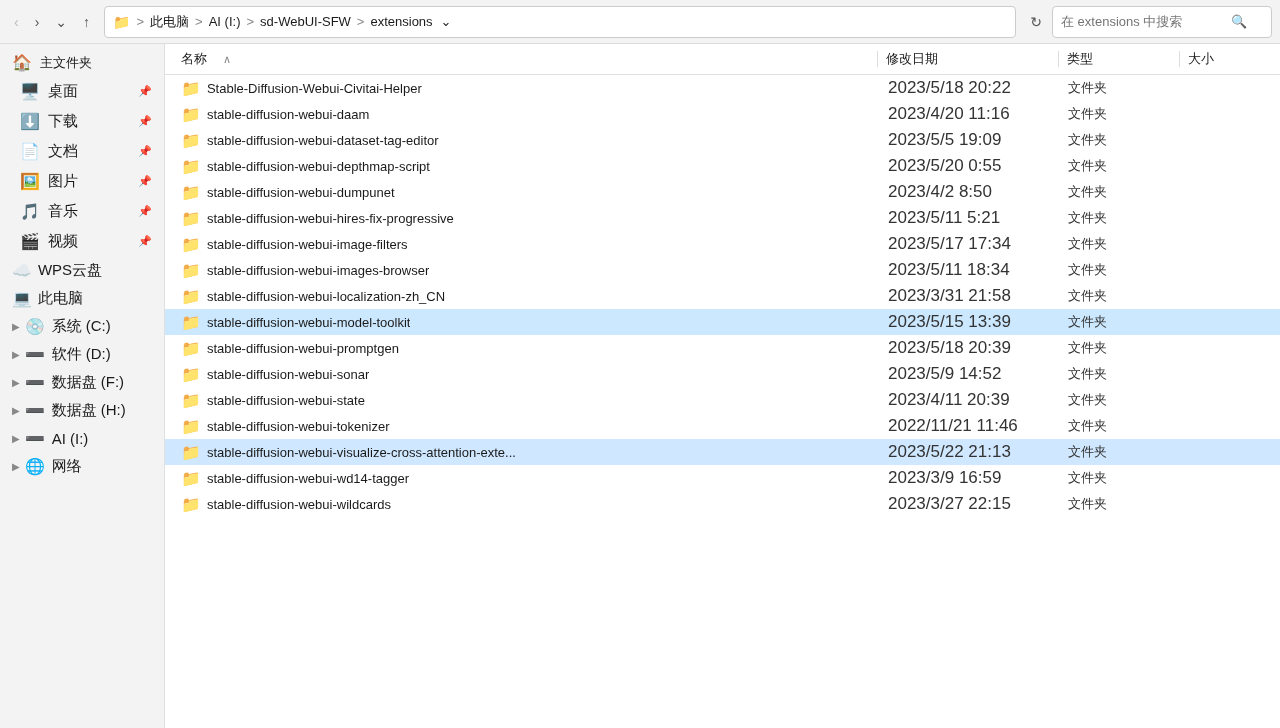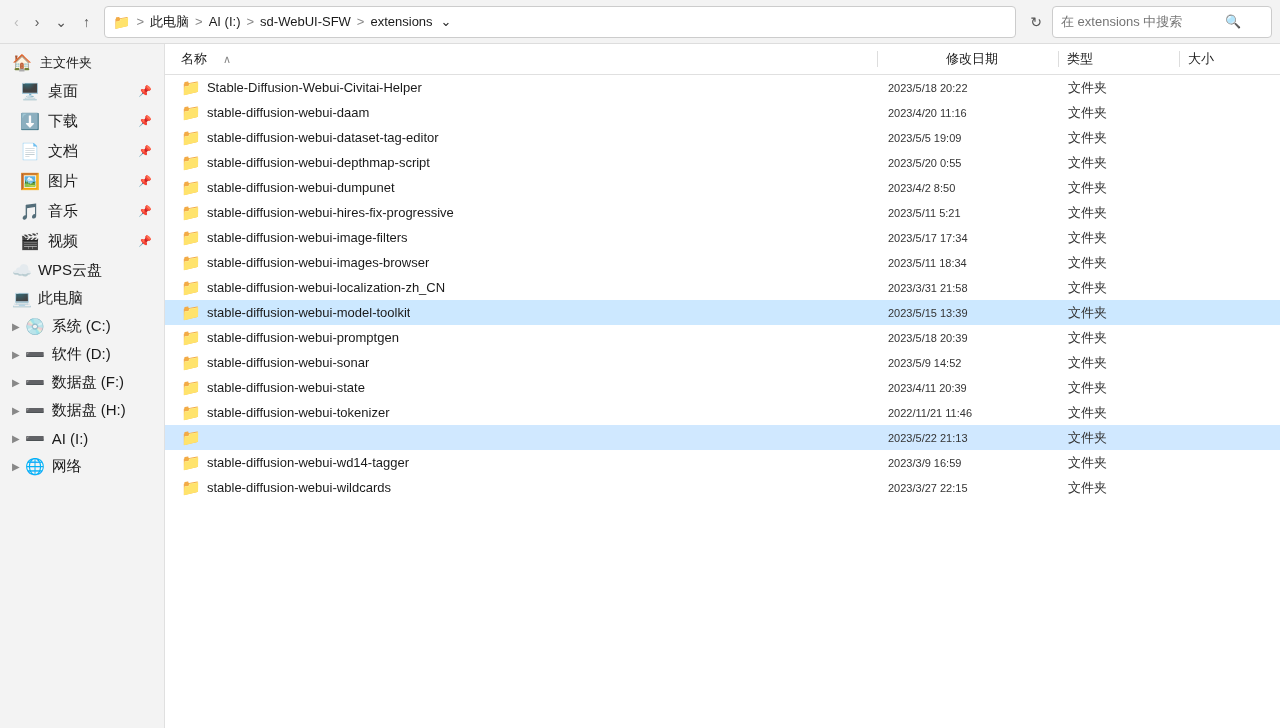--- a/index.html
+++ b/index.html
@@ -58,21 +58,21 @@
     }
 
     .search-bar {
       display: flex;
       align-items: center;
       background: white;
       border: 1px solid #ccc;
       border-radius: 4px;
       padding: 4px 8px;
       height: 32px;
-      gap: 4px;
+      gap: 10px;
       min-width: 220px;
     }
     .search-bar input {
       border: none;
       outline: none;
       font-size: 13px;
       background: transparent;
       width: 160px;
     }
 
@@ -128,37 +128,37 @@
       display: flex;
       align-items: center;
       padding: 6px 0;
       border-bottom: 1px solid #e0e0e0;
       background: white;
       position: sticky;
       top: 0;
       z-index: 2;
     }
     .col-name { flex: 1; padding-left: 16px; display: flex; align-items: center; gap: 16px; cursor: pointer; }
-    .col-date { width: 180px; padding-left: 8px; display: flex; align-items: center; gap: 4px; cursor: pointer; justify-content: center; }
+    .col-date { width: 180px; padding-left: 8px; display: flex; align-items: center; gap: 4px; cursor: pointer; }
     .col-type { width: 120px; padding-left: 8px; display: flex; align-items: center; gap: 4px; cursor: pointer; }
     .col-size { width: 100px; padding-left: 8px; display: flex; align-items: center; gap: 4px; cursor: pointer; }
     .col-divider { width: 1px; background: #ddd; height: 16px; }
 
     .file-row {
       display: flex;
       align-items: center;
       padding: 3px 0;
       cursor: pointer;
     }
     .file-row.selected { background: #cce8ff; }
     .file-row.selected2 { background: #d0e8ff; }
     .file-row .col-name { gap: 6px; }
     .folder-icon { font-size: 16px; flex-shrink: 0; }
     .file-name { font-size: 13px; overflow: hidden; text-overflow: ellipsis; }
-    .file-date { width: 180px; padding-left: 8px; font-size: 11px; color: #333; }
+    .file-date { width: 180px; padding-left: 8px; font-size: 17px; color: #333; }
     .file-type { width: 120px; padding-left: 8px; font-size: 13px; color: #333; }
     .file-size { width: 100px; padding-left: 8px; font-size: 13px; color: #333; }
 
     
     .sidebar-drive {
       display: flex;
       align-items: center;
       padding: 4px 8px 4px 8px;
       cursor: pointer;
       border-radius: 4px;
@@ -437,20 +437,21 @@
       <span class="folder-icon" style="color:#f0c040;">📁</span>
       <span class="file-name">stable-diffusion-webui-tokenizer</span>
     </div>
     <div class="file-date">2022/11/21 11:46</div>
     <div class="file-type">文件夹</div>
     <div class="file-size"></div>
   </div>
         <div class="file-row selected2">
     <div class="col-name">
       <span class="folder-icon" style="color:#f0c040;">📁</span>
+      <span class="file-name">stable-diffusion-webui-visualize-cross-attention-exte...</span>
     </div>
     <div class="file-date">2023/5/22 21:13</div>
     <div class="file-type">文件夹</div>
     <div class="file-size"></div>
   </div>
         <div class="file-row">
     <div class="col-name">
       <span class="folder-icon" style="color:#f0c040;">📁</span>
       <span class="file-name">stable-diffusion-webui-wd14-tagger</span>
     </div>

